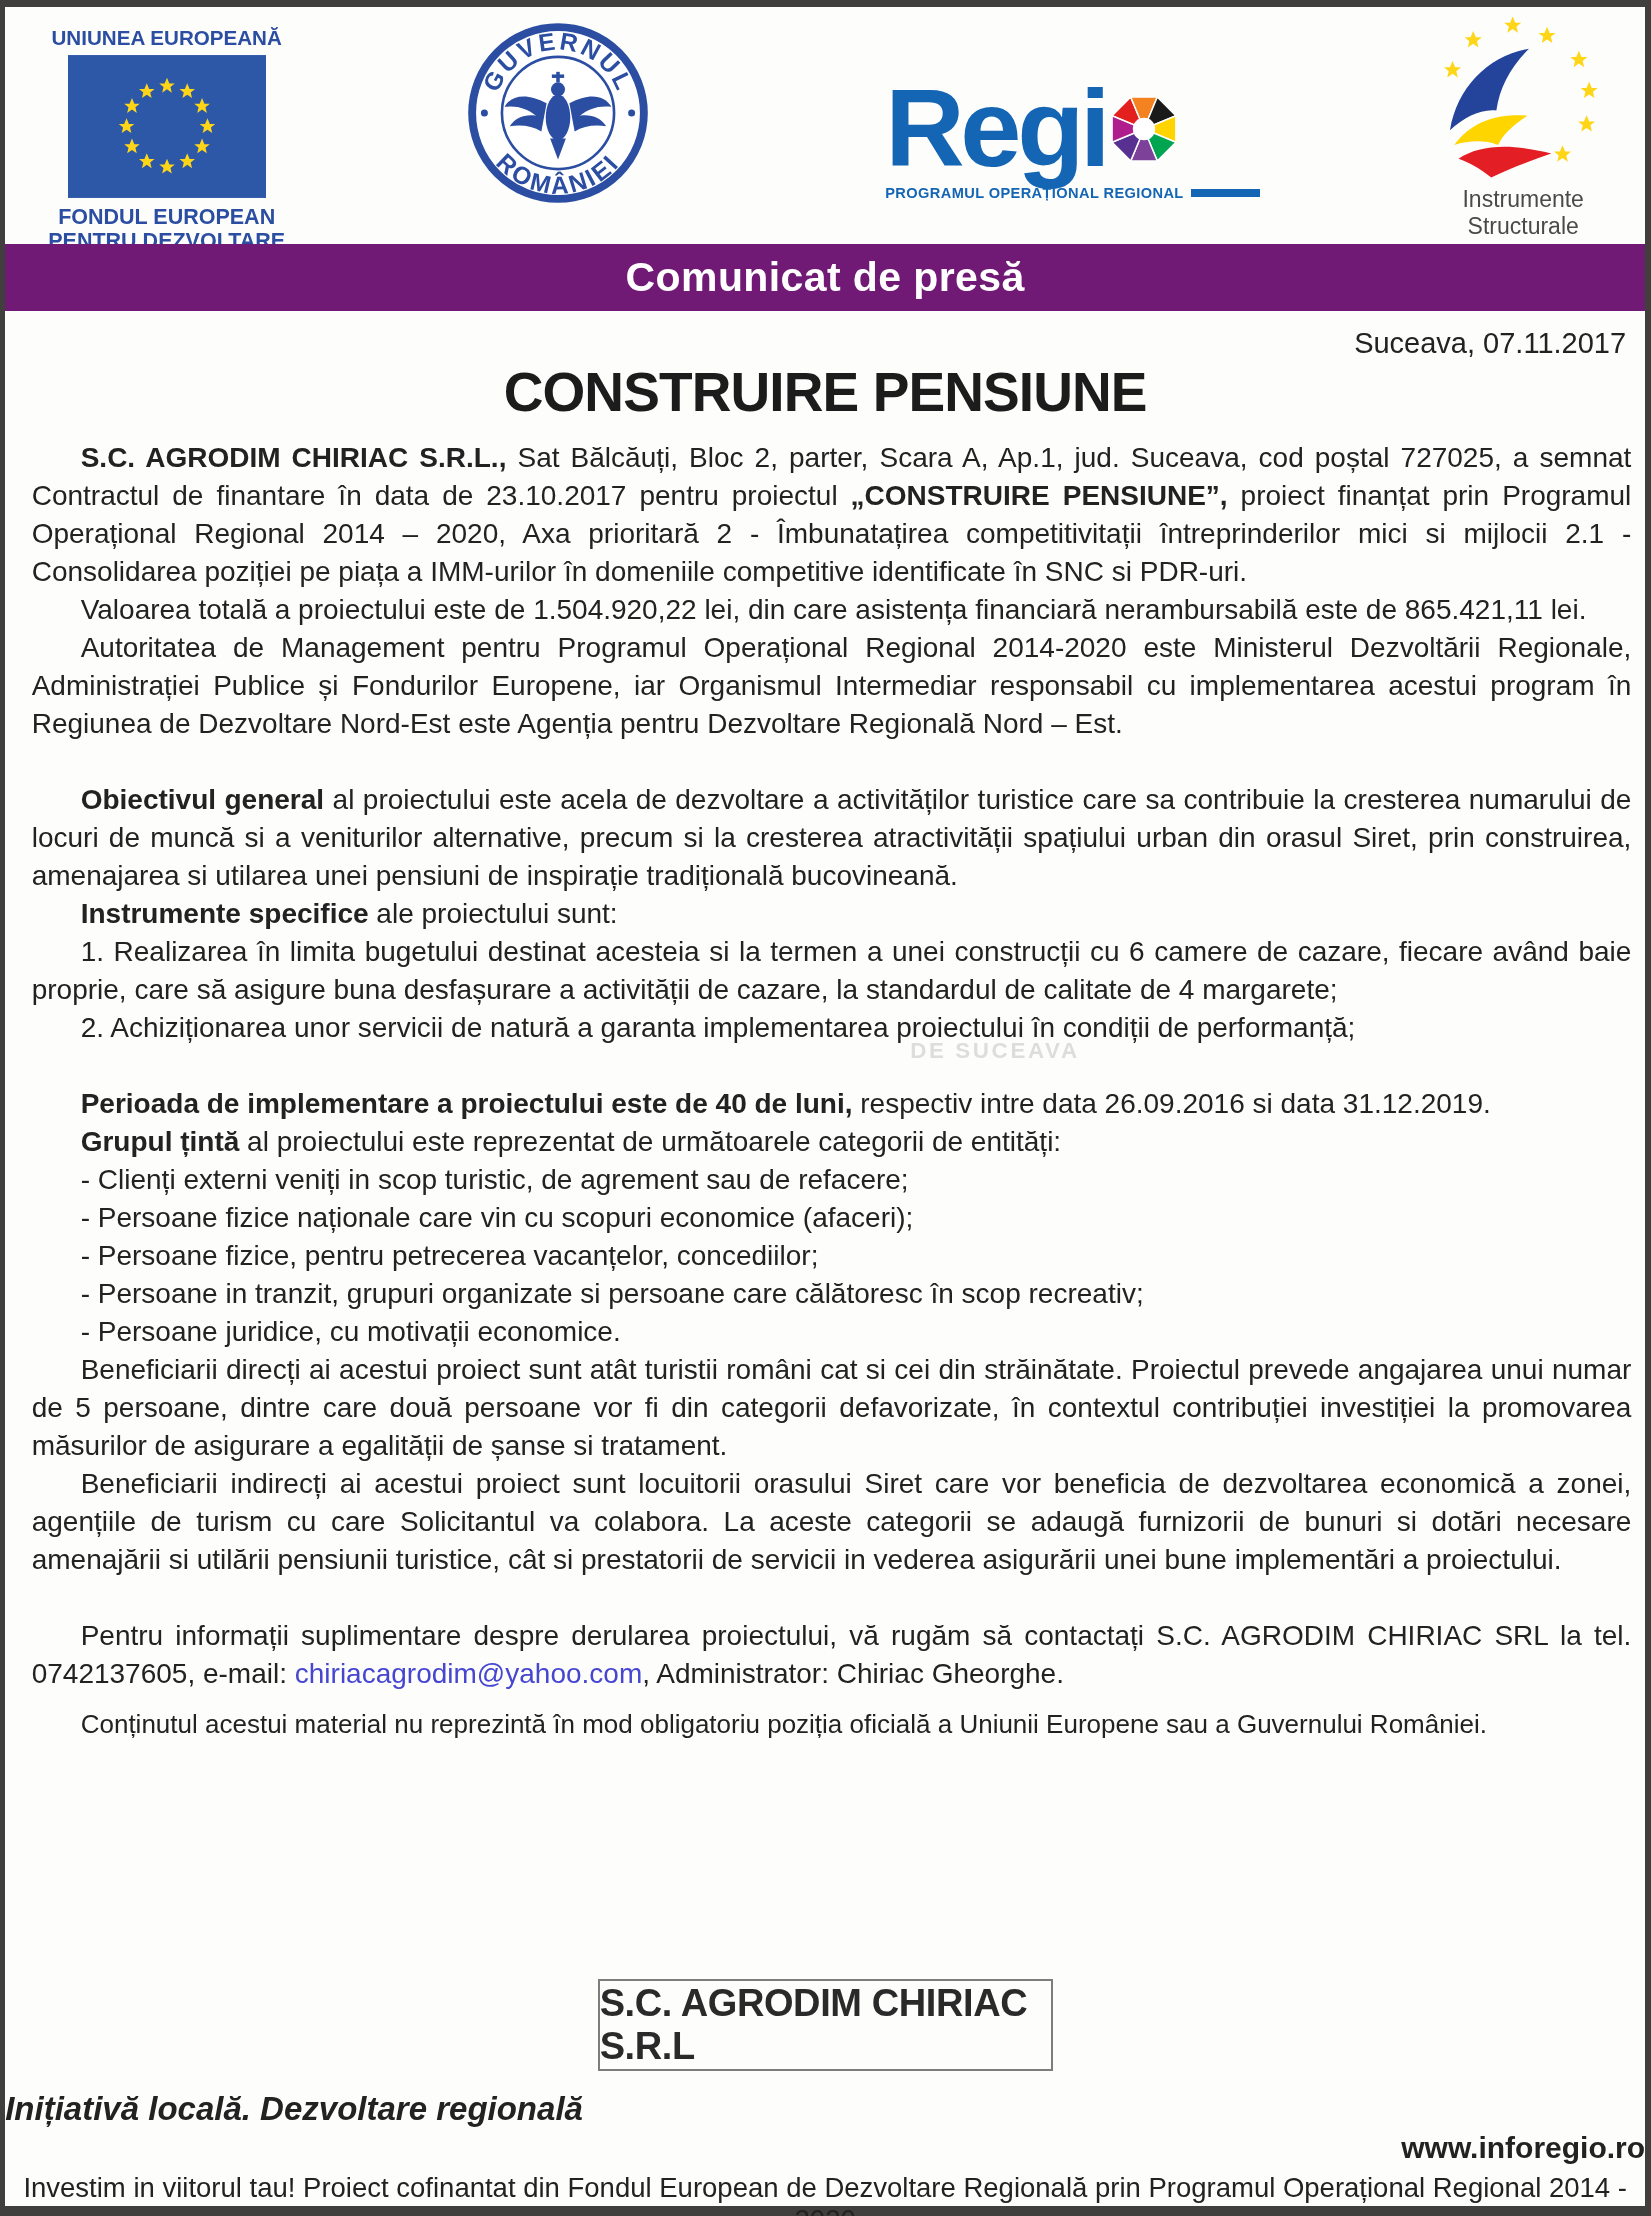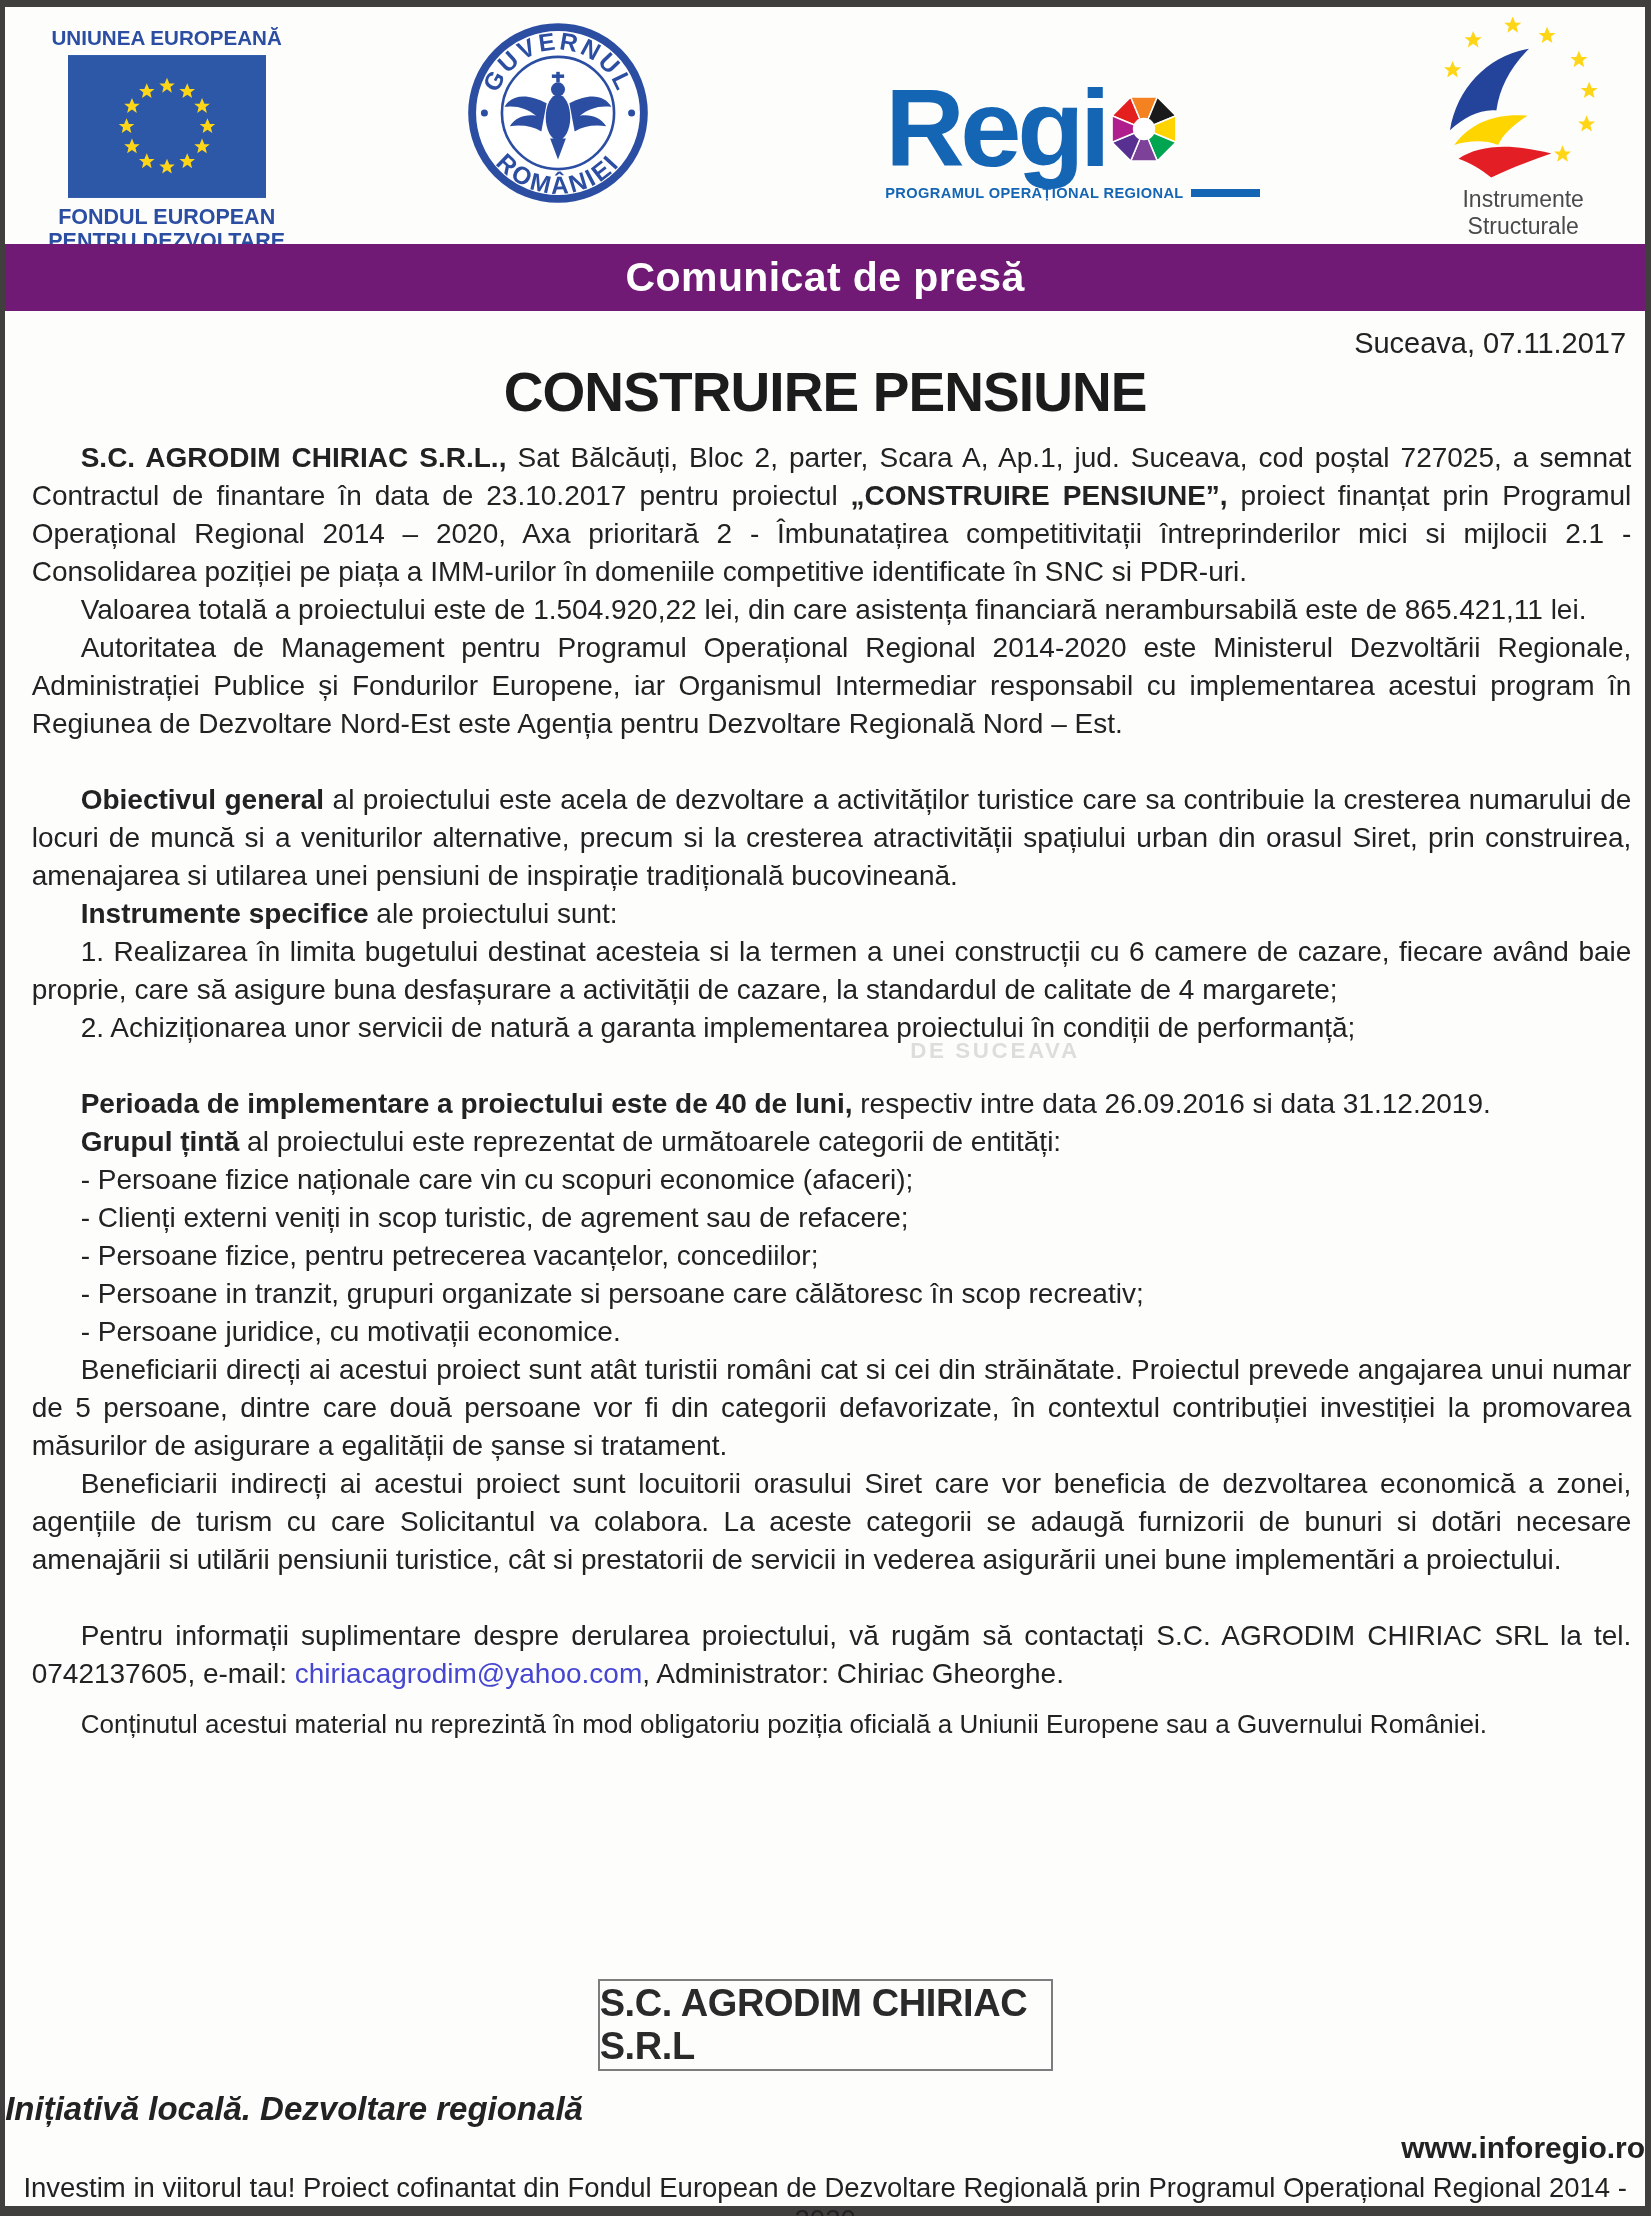--- a/index.html
+++ b/index.html
@@ -187,22 +187,22 @@
   <main class="content">
       <p><span class="b">S.C. AGRODIM CHIRIAC S.R.L.,</span><span> Sat Bălcăuți, Bloc 2, parter, Scara A, Ap.1, jud. Suceava, cod poștal 727025, a semnat Contractul de finantare în data de 23.10.2017 pentru proiectul </span><span class="b">„CONSTRUIRE PENSIUNE”,</span><span> proiect finanțat prin Programul Operațional Regional 2014 – 2020, Axa prioritară 2 - Îmbunatațirea competitivitații întreprinderilor mici si mijlocii 2.1 - Consolidarea poziției pe piața a IMM-urilor în domeniile competitive identificate în SNC si PDR-uri.</span></p>
       <p><span>Valoarea totală a proiectului este de 1.504.920,22 lei, din care asistența financiară nerambursabilă este de 865.421,11 lei.</span></p>
       <p><span>Autoritatea de Management pentru Programul Operațional Regional 2014-2020 este Ministerul Dezvoltării Regionale, Administrației Publice și Fondurilor Europene, iar Organismul Intermediar responsabil cu implementarea acestui program în Regiunea de Dezvoltare Nord-Est este Agenția pentru Dezvoltare Regională Nord – Est.</span></p>
       <p class="gap"><span class="b">Obiectivul general</span><span> al proiectului este acela de dezvoltare a activităților turistice care sa contribuie la cresterea numarului de locuri de muncă si a veniturilor alternative, precum si la cresterea atractivității spațiului urban din orasul Siret, prin construirea, amenajarea si utilarea unei pensiuni de inspirație tradițională bucovineană.</span></p>
       <p><span class="b">Instrumente specifice</span><span> ale proiectului sunt:</span></p>
       <p><span>1. Realizarea în limita bugetului destinat acesteia si la termen a unei construcții cu 6 camere de cazare, fiecare având baie proprie, care să asigure buna desfașurare a activității de cazare, la standardul de calitate de 4 margarete;</span></p>
       <p><span>2. Achiziționarea unor servicii de natură a garanta implementarea proiectului în condiții de performanță;</span></p>
       <p class="gap"><span class="b">Perioada de implementare a proiectului este de 40 de luni,</span><span> respectiv intre data 26.09.2016 si data 31.12.2019.</span></p>
       <p><span class="b">Grupul țintă</span><span> al proiectului este reprezentat de următoarele categorii de entități:</span></p>
+      <p><span>- Clienți externi veniți in scop turistic, de agrement sau de refacere;</span></p>
       <p><span>- Persoane fizice naționale care vin cu scopuri economice (afaceri);</span></p>
-      <p><span>- Clienți externi veniți in scop turistic, de agrement sau de refacere;</span></p>
       <p><span>- Persoane fizice, pentru petrecerea vacanțelor, concediilor;</span></p>
       <p><span>- Persoane in tranzit, grupuri organizate si persoane care călătoresc în scop recreativ;</span></p>
       <p><span>- Persoane juridice, cu motivații economice.</span></p>
       <p><span>Beneficiarii direcți ai acestui proiect sunt atât turistii români cat si cei din străinătate. Proiectul prevede angajarea unui numar de 5 persoane, dintre care două persoane vor fi din categorii defavorizate, în contextul contribuției investiției la promovarea măsurilor de asigurare a egalității de șanse si tratament.</span></p>
       <p><span>Beneficiarii indirecți ai acestui proiect sunt locuitorii orasului Siret care vor beneficia de dezvoltarea economică a zonei, agențiile de turism cu care Solicitantul va colabora. La aceste categorii se adaugă furnizorii de bunuri si dotări necesare amenajării si utilării pensiunii turistice, cât si prestatorii de servicii in vederea asigurării unei bune implementări a proiectului.</span></p>
       <p class="gap"><span>Pentru informații suplimentare despre derularea proiectului, vă rugăm să contactați S.C. AGRODIM CHIRIAC SRL la tel. 0742137605, e-mail: </span><span class="email">chiriacagrodim@yahoo.com</span><span>, Administrator: Chiriac Gheorghe.</span></p>
       <p class="note"><span>Conținutul acestui material nu reprezintă în mod obligatoriu poziția oficială a Uniunii Europene sau a Guvernului României.</span></p>
     </main>
 
   <div class="watermark">DE SUCEAVA</div>

